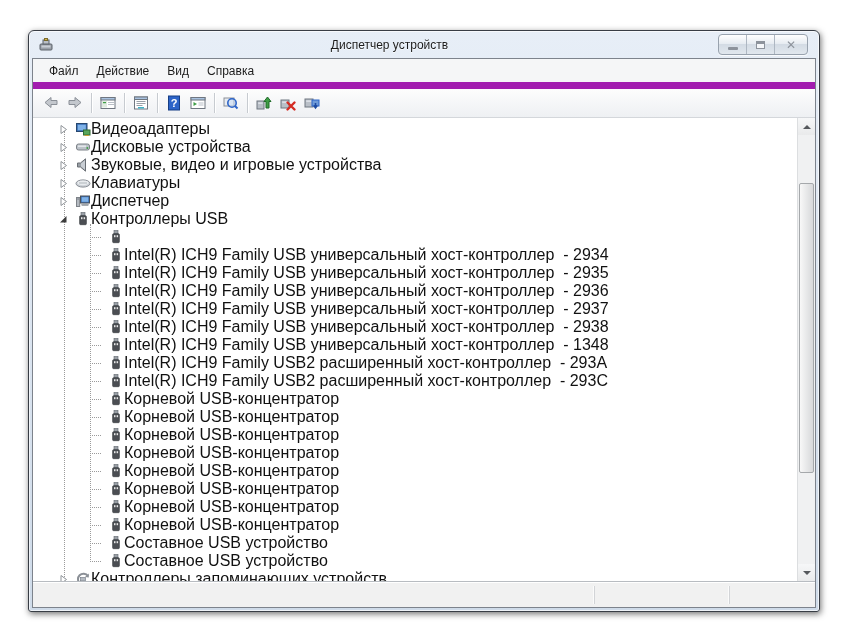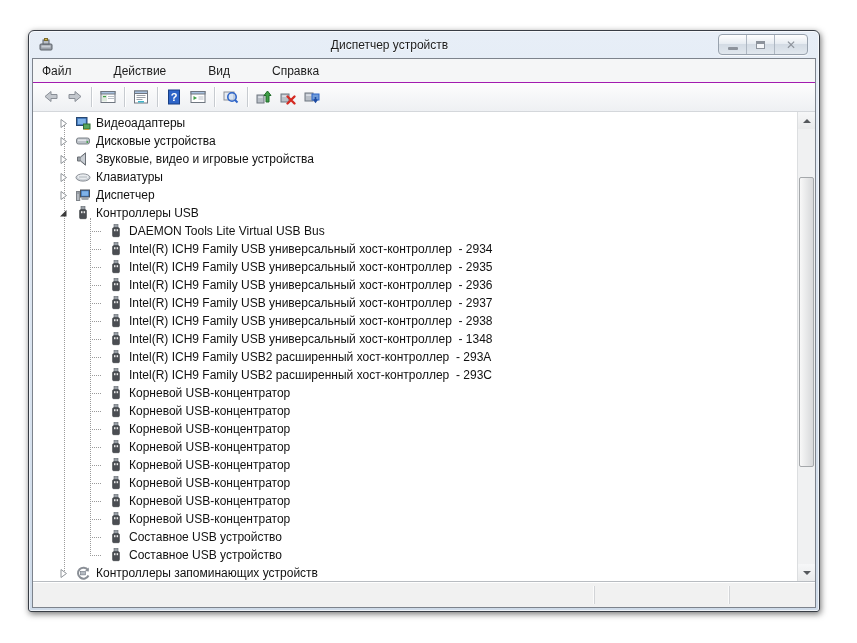--- a/index.html
+++ b/index.html
@@ -27,36 +27,36 @@
   .wbtn{width:27px;display:flex;align-items:center;justify-content:center;border-right:1px solid #aeb7c2;}
   .wbtn:last-child{border-right:none;width:32px;}
   .glyph-min{width:10px;height:3px;background:#8d939c;margin-top:8px;border-radius:1px;}
   .glyph-max{width:9px;height:8px;border:1px solid #8d939c;border-top-width:3px;box-sizing:border-box;background:#f4f6f9;}
   .glyph-close{font-size:12px;font-weight:bold;color:#8d939c;line-height:1;}
   
   .client{flex:1 1 auto;margin:0 3px 3px 3px;background:#f0f0f0;
     border:1px solid #7d838c;display:flex;flex-direction:column;box-sizing:border-box;}
   
   .menubar{height:23px;background:#f5f6f7;display:flex;align-items:center;
-    border-bottom:1px solid #a21caf;flex:0 0 auto;gap:24px;}
+    padding-left:7px;border-bottom:7px solid #a21caf;flex:0 0 auto;}
   .menu-item{font-size:12px;color:#1c1c1c;padding:3px 9px;}
   
   .toolbar{height:28px;background:linear-gradient(#fdfdfd,#eef0f3);
     border-bottom:1px solid #d4d7db;display:flex;align-items:center;
     padding-left:6px;flex:0 0 auto;}
   .tbtn{width:24px;height:24px;display:flex;align-items:center;justify-content:center;border-radius:2px;}
   .tsep{width:1px;height:20px;background:#c7cbd0;margin:0 4px;box-shadow:1px 0 0 #ffffff;}
   
   .treewrap{flex:1 1 auto;position:relative;background:#ffffff;overflow:hidden;
     border-bottom:1px solid #b8bcc1;}
   .treerows{position:absolute;left:0;top:0;right:17px;bottom:0;padding-top:2px;overflow:hidden;}
   .trow{height:18px;display:flex;align-items:center;position:relative;white-space:nowrap;}
   .trow .exp{width:11px;height:11px;display:flex;align-items:center;justify-content:center;flex:0 0 auto;}
   .trow .ticon{width:16px;height:16px;margin-left:6px;flex:0 0 auto;}
-  .trow .lbl{font-size:12px;color:#111;margin-left:5px;white-space:pre;}
+  .trow .lbl{font-size:16px;color:#111;white-space:pre;}
   .lvl0{padding-left:25px;}
   .lvl1{padding-left:69px;}
   .lvl1 .stub{position:absolute;left:57px;top:9px;width:11px;height:0;border-top:1px dotted #9b9b9b;}
   .vline{position:absolute;width:0;border-left:1px dotted #9b9b9b;}
   .vline-root{left:31px;top:13px;height:450px;}
   .vline-child{left:57px;top:106px;height:338px;}
   
   .vscroll{position:absolute;top:0;right:0;bottom:0;width:17px;background:#f0f1f2;
     border-left:1px solid #dcdee0;}
   .sbtn{position:absolute;left:0;right:0;height:17px;display:flex;align-items:center;justify-content:center;
@@ -281,21 +281,20 @@
             <span class="lbl">Контроллеры USB</span>
           </div>
           <div class="trow lvl1">
             <span class="stub"></span>
             <span class="ticon"><svg width="16" height="16" viewBox="0 0 16 16">
                 <rect x="6" y="1.5" width="4" height="3.2" fill="#9aa0a6" stroke="#5d636b" stroke-width=".6"></rect>
                 <rect x="4.6" y="4.7" width="6.8" height="9" rx="1" fill="#4b4e53" stroke="#33363a" stroke-width=".6"></rect>
                 <rect x="6" y="6.2" width="1.5" height="2" fill="#e8e8e8"></rect>
                 <rect x="8.6" y="6.2" width="1.5" height="2" fill="#e8e8e8"></rect>
               </svg></span>
-            <span class="lbl">DAEMON Tools Lite Virtual USB Bus</span>
           </div>
           <div class="trow lvl1">
             <span class="stub"></span>
             <span class="ticon"><svg width="16" height="16" viewBox="0 0 16 16">
                 <rect x="6" y="1.5" width="4" height="3.2" fill="#9aa0a6" stroke="#5d636b" stroke-width=".6"></rect>
                 <rect x="4.6" y="4.7" width="6.8" height="9" rx="1" fill="#4b4e53" stroke="#33363a" stroke-width=".6"></rect>
                 <rect x="6" y="6.2" width="1.5" height="2" fill="#e8e8e8"></rect>
                 <rect x="8.6" y="6.2" width="1.5" height="2" fill="#e8e8e8"></rect>
               </svg></span>
             <span class="lbl">Intel(R) ICH9 Family USB универсальный хост-контроллер  - 2934</span>

